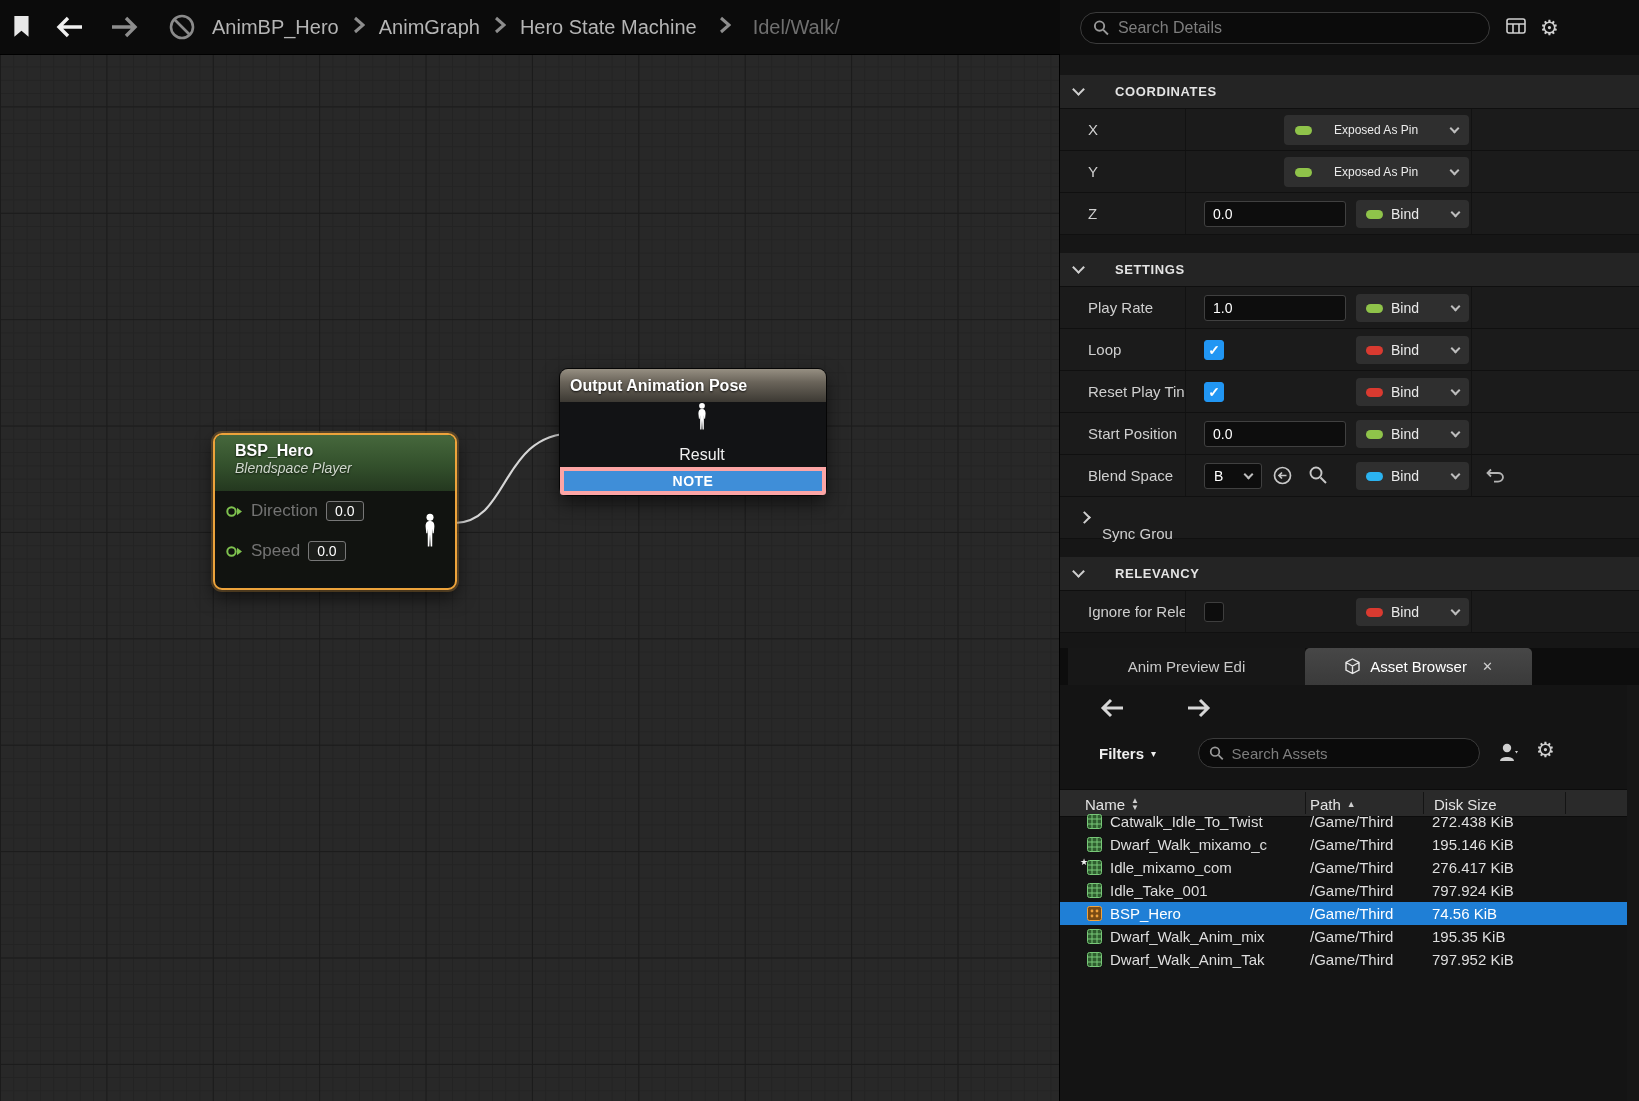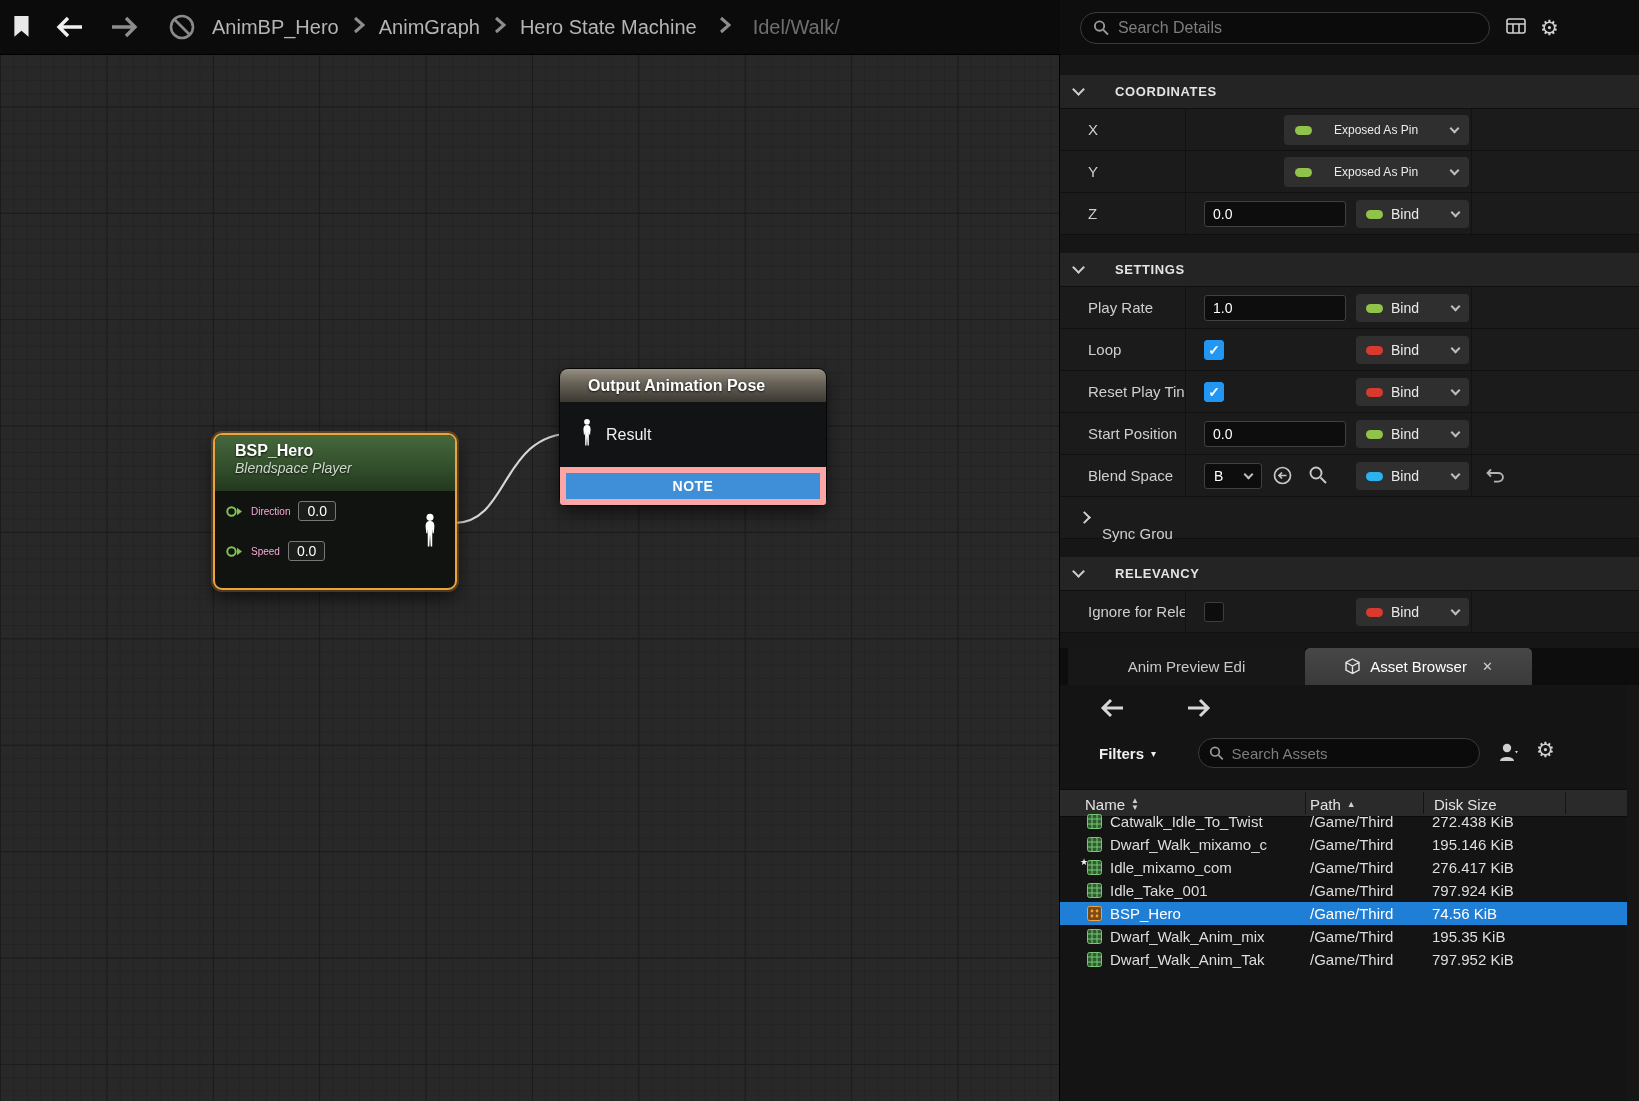--- a/index.html
+++ b/index.html
@@ -33,33 +33,33 @@
 
   
   .node { position:absolute; border-radius:9px; box-shadow:0 8px 18px rgba(0,0,0,.55); z-index:3; }
   .node-sel { border:2.5px solid #eda33b; box-shadow:0 0 0 2px rgba(237,163,59,.25), 0 8px 18px rgba(0,0,0,.6); }
   .bsp { left:213px; top:433px; width:244px; height:157px; background:rgba(16,18,15,.93); overflow:hidden; }
   .bsp-head { height:56px; padding:7px 0 0 20px;
     background:linear-gradient(180deg,#46683c 0%,#33502c 55%,#24381f 100%); }
   .node-title { font-size:16px; font-weight:bold; color:#fff; text-shadow:0 1px 2px rgba(0,0,0,.8); }
   .node-sub { font-size:14px; font-style:italic; color:#cfd8cc; text-shadow:0 1px 2px rgba(0,0,0,.7); }
   .pin-row { display:flex; align-items:center; gap:8px; height:40px; padding-left:10px; }
-  .pin-label { font-size:10px; color:#f9a8d4; }
+  .pin-label { font-size:17px; color:#737373; }
   .pin-value { font-size:14px; color:#fff; background:#1b1d1a; border:1px solid #777;
                border-radius:3px; padding:1px 8px; cursor:text; }
   .out-person { position:absolute; right:14px; top:78px; cursor:pointer; }
 
   .outnode { left:559px; top:368px; width:268px; background:#17181a; border:1px solid #050505; }
-  .out-head { height:33px; display:flex; align-items:center; padding-left:28px; border-radius:8px 8px 0 0;
+  .out-head { height:33px; display:flex; align-items:center; padding-left:10px; border-radius:8px 8px 0 0;
     background:linear-gradient(180deg,#968f82 0%,#6a645a 40%,#3c3933 100%); }
   .out-head .node-title { font-size:16px; }
   .out-body { height:65px; display:flex; align-items:center; gap:10px; padding-left:18px;
-              background:rgba(18,19,21,.95); }
+              background:rgba(18,19,21,.95);flex-direction:column; }
   .result-label { font-size:16px; color:#f0f0f0; }
-  .note-bar { height:38px; background:#3f8ed8; border:6px solid #fca5a5; border-radius:0 0 3px 3px;
+  .note-bar { height:28px; background:#3f8ed8; border:4px solid #fca5a5; border-radius:0 0 3px 3px;
               display:flex; align-items:center; justify-content:center; cursor:pointer; }
   .note-bar span { font-size:14px; font-weight:bold; color:#fff; letter-spacing:.5px; }
 
   
   .panel { position:absolute; left:1060px; top:0; width:579px; height:1101px; background:#161616; }
   .panel-head { height:55px; background:#0e0e0e; display:flex; align-items:center; }
   .searchbox { display:flex; align-items:center; gap:9px; background:#0b0b0b;
     border:1px solid #3b3b3b; border-radius:16px; height:32px; padding:0 12px; flex:0 0 auto; }
   .searchbox input { background:transparent; border:none; outline:none; color:#e6e6e6;
     font-size:16px; font-family:inherit; width:100%; }

